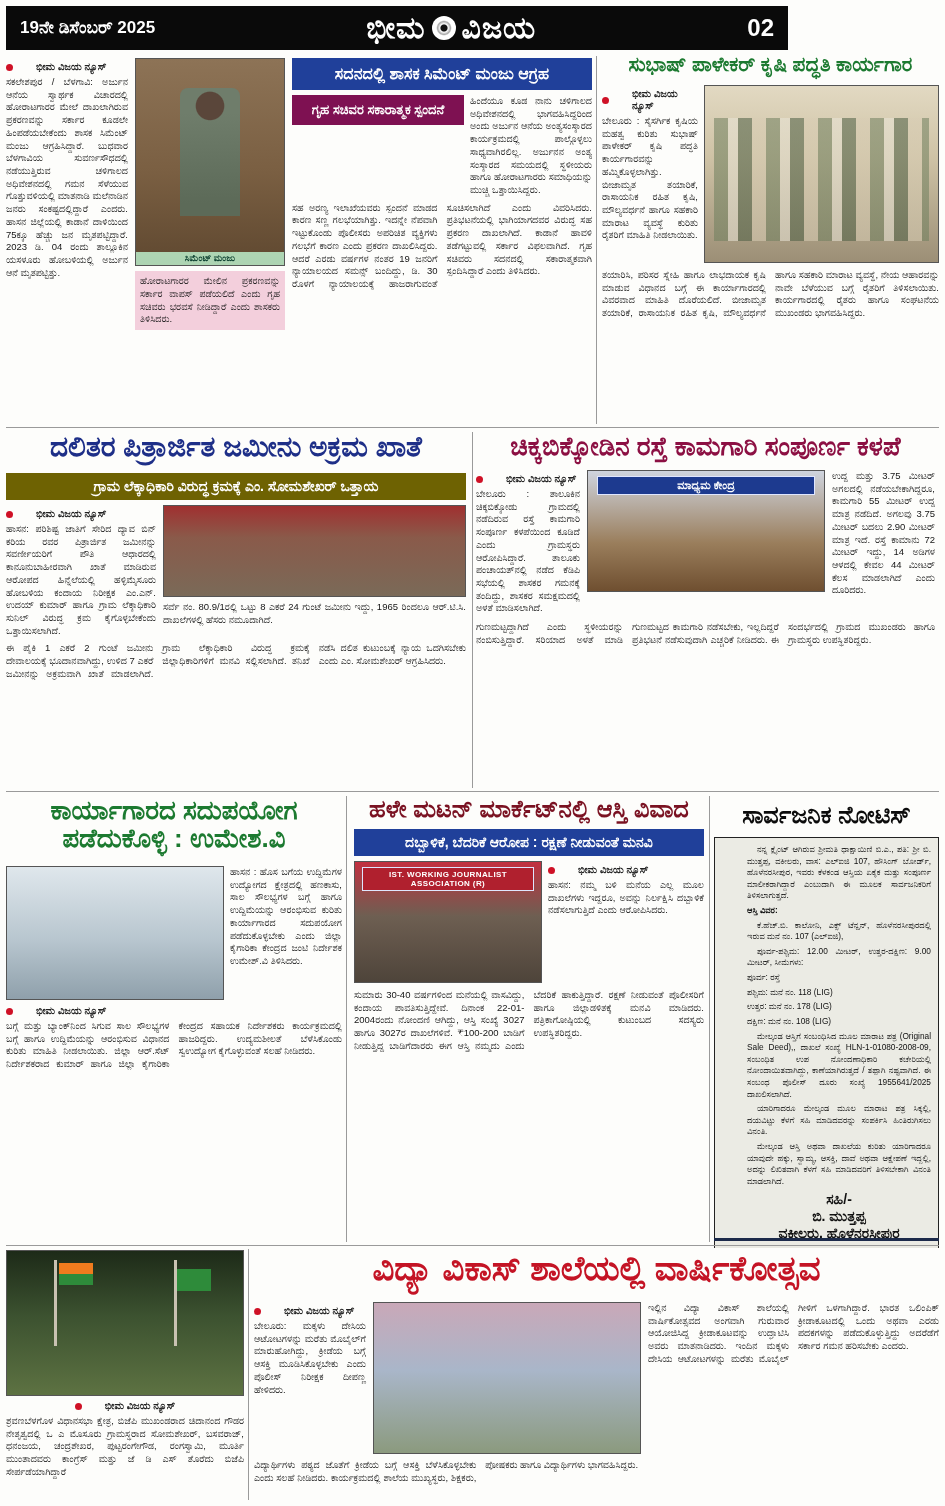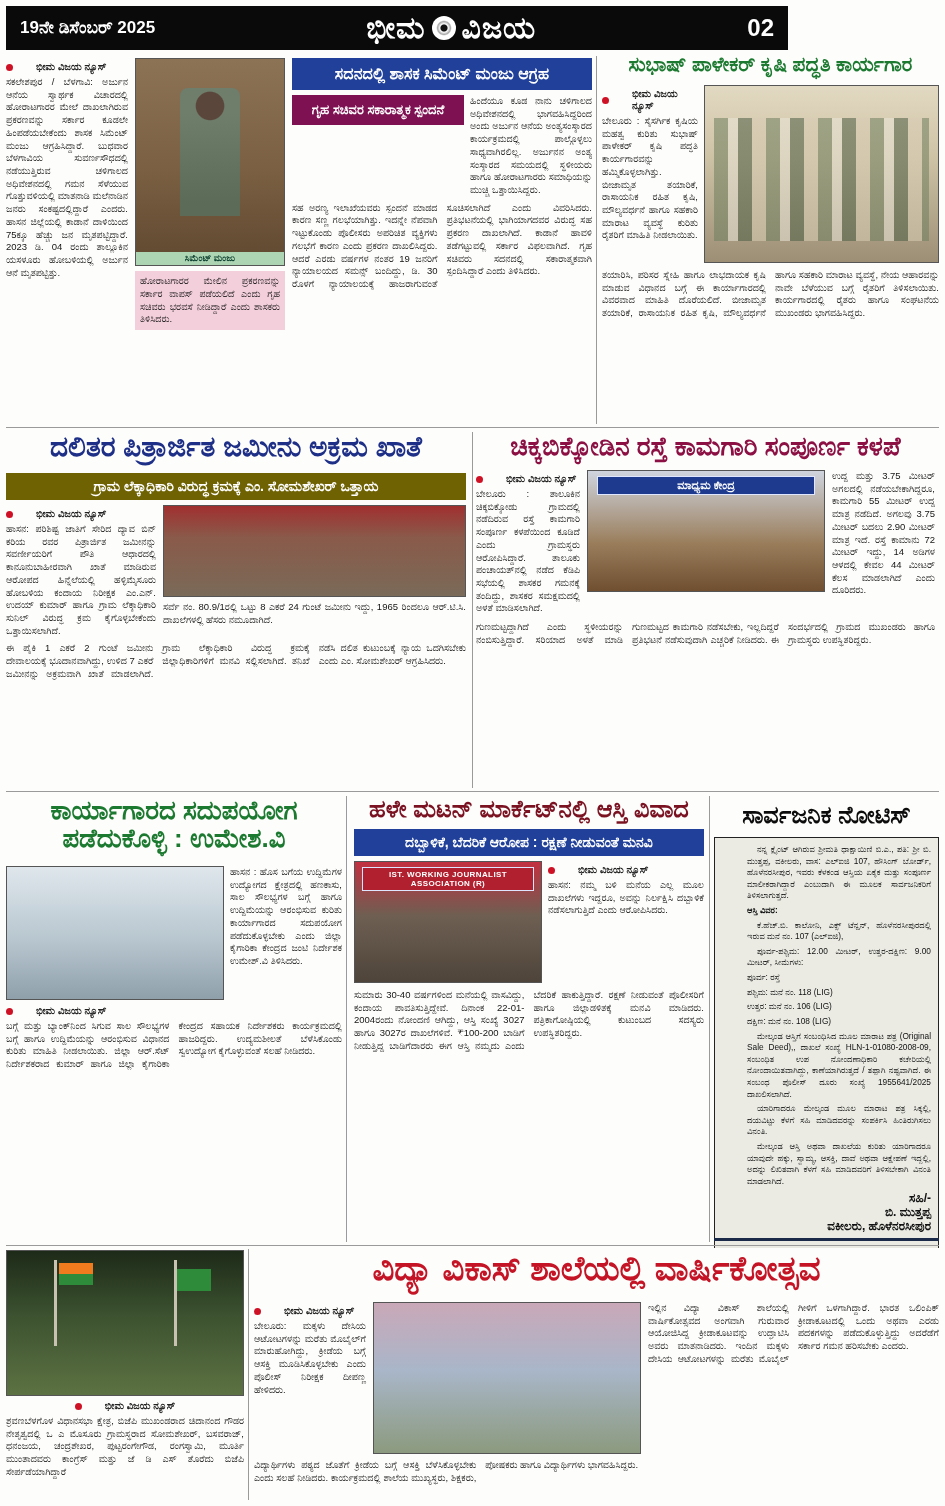--- a/index.html
+++ b/index.html
@@ -44,21 +44,21 @@
   .ph-workshop{background:linear-gradient(180deg,#dfe7ec 0%,#b8c6cf 55%,#8fa0ab 100%);}
   .ph-journ{background:linear-gradient(180deg,#c23040 0%,#6e5f52 45%,#4e443a 100%);}
   .ph-flags{background:linear-gradient(180deg,#1d2a18 0%,#3c5230 45%,#5d7242 100%);}
   .ph-flags:before{content:"";position:absolute;left:20%;top:6%;width:3px;height:60%;background:#c9c2b2;box-shadow:120px 0 #c9c2b2;}
   .ph-flags:after{content:"";position:absolute;left:22%;top:8%;width:34px;height:22px;
     background:linear-gradient(180deg,#ef7b1e 50%,#2e8b3a 50%);box-shadow:118px 6px #2e8b3a;}
   .ph-school{background:linear-gradient(180deg,#c9a8b8 0%,#a9b6c9 45%,#8b9a7e 100%);}
   .notice-box{border:1.5px solid #222;background:#ebebe4;padding:6px 7px;box-sizing:border-box;}
   .nt{font-size:8.3px;line-height:1.4;text-align:justify;color:#111;margin:0 0 3px 0;text-indent:10px;}
   .nt.noind{text-indent:0;}
-  .nsig{font-size:12px;font-weight:bold;text-align:right;margin-top:4px;color:#111;}
+  .nsig{font-size:14px;font-weight:bold;text-align:center;margin-top:4px;color:#111;}
 </style>
 </head>
 <body>
 
 <div class="page">
 
   <header class="masthead">
     <span class="mh-date">19ನೇ ಡಿಸೆಂಬರ್ 2025</span>
     <span class="mh-title">
       <span>ಭೀಮ</span>
@@ -204,21 +204,21 @@
 
   <section class="art" style="left:714px;top:796px;width:225px;height:446px;margin-top:6px;">
     <div class="hl" style="font-size:24px;color:#0c0c0c;height:32px;">ಸಾರ್ವಜನಿಕ ನೋಟಿಸ್</div>
     <div class="notice-box" style="margin-top:3px;height:496px;padding-left:32px;">
       <p class="nt">ನನ್ನ ಕ್ಲೈಂಟ್ ಆಗಿರುವ ಶ್ರೀಮತಿ ಧಾಕ್ಷಾಯಿಣಿ ಬಿ.ಎ., ಪತಿ: ಶ್ರೀ ಬಿ. ಮುತ್ತಪ್ಪ, ವಕೀಲರು, ವಾಸ: ಎಲ್‌ಐಜಿ 107, ಹೌಸಿಂಗ್ ಬೋರ್ಡ್, ಹೊಳೆನರಸೀಪುರ, ಇವರು ಕೆಳಕಂಡ ಆಸ್ತಿಯ ಏಕೈಕ ಮತ್ತು ಸಂಪೂರ್ಣ ಮಾಲೀಕರಾಗಿದ್ದಾರೆ ಎಂಬುದಾಗಿ ಈ ಮೂಲಕ ಸಾರ್ವಜನಿಕರಿಗೆ ತಿಳಿಸಲಾಗುತ್ತದೆ.</p>
       <p class="nt noind" style="font-weight:bold;">ಆಸ್ತಿ ವಿವರ:</p>
       <p class="nt">ಕೆ.ಹೆಚ್.ಬಿ. ಕಾಲೋನಿ, ಎಕ್ಸ್ ಟೆನ್ಷನ್, ಹೊಳೆನರಸೀಪುರದಲ್ಲಿ ಇರುವ ಮನೆ ನಂ. 107 (ಎಲ್‌ಐಜಿ),</p>
       <p class="nt">ಪೂರ್ವ-ಪಶ್ಚಿಮ: 12.00 ಮೀಟರ್, ಉತ್ತರ-ದಕ್ಷಿಣ: 9.00 ಮೀಟರ್, ಸೀಮೆಗಳು:</p>
       <p class="nt noind">ಪೂರ್ವ: ರಸ್ತೆ</p>
       <p class="nt noind">ಪಶ್ಚಿಮ: ಮನೆ ನಂ. 118 (LIG)</p>
-      <p class="nt noind">ಉತ್ತರ: ಮನೆ ನಂ. 106 (LIG)</p>
+      <p class="nt noind">ಉತ್ತರ: ಮನೆ ನಂ. 178 (LIG)</p>
       <p class="nt noind">ದಕ್ಷಿಣ: ಮನೆ ನಂ. 108 (LIG)</p>
       <p class="nt">ಮೇಲ್ಕಂಡ ಆಸ್ತಿಗೆ ಸಂಬಂಧಿಸಿದ ಮೂಲ ಮಾರಾಟ ಪತ್ರ (Original Sale Deed),, ದಾಖಲೆ ಸಂಖ್ಯೆ HLN-1-01080-2008-09, ಸಂಬಂಧಿತ ಉಪ ನೋಂದಣಾಧಿಕಾರಿ ಕಚೇರಿಯಲ್ಲಿ ನೋಂದಾಯಿತವಾಗಿದ್ದು, ಕಾಣೆಯಾಗಿರುತ್ತದೆ / ತಪ್ಪಾಗಿ ನಷ್ಟವಾಗಿದೆ. ಈ ಸಂಬಂಧ ಪೊಲೀಸ್ ದೂರು ಸಂಖ್ಯೆ 1955641/2025 ದಾಖಲಿಸಲಾಗಿದೆ.</p>
       <p class="nt">ಯಾರಿಗಾದರೂ ಮೇಲ್ಕಂಡ ಮೂಲ ಮಾರಾಟ ಪತ್ರ ಸಿಕ್ಕಲ್ಲಿ, ದಯವಿಟ್ಟು ಕೆಳಗೆ ಸಹಿ ಮಾಡಿದವರನ್ನು ಸಂಪರ್ಕಿಸಿ ಹಿಂತಿರುಗಿಸಲು ವಿನಂತಿ.</p>
       <p class="nt">ಮೇಲ್ಕಂಡ ಆಸ್ತಿ ಅಥವಾ ದಾಖಲೆಯ ಕುರಿತು ಯಾರಿಗಾದರೂ ಯಾವುದೇ ಹಕ್ಕು, ಸ್ವಾಮ್ಯ, ಆಸಕ್ತಿ, ದಾವೆ ಅಥವಾ ಆಕ್ಷೇಪಣೆ ಇದ್ದಲ್ಲಿ, ಅದನ್ನು ಲಿಖಿತವಾಗಿ ಕೆಳಗೆ ಸಹಿ ಮಾಡಿದವರಿಗೆ ತಿಳಿಸಬೇಕಾಗಿ ವಿನಂತಿ ಮಾಡಲಾಗಿದೆ.</p>
       <div class="nsig">
         <div>ಸಹಿ/-</div>
         <div>ಬಿ. ಮುತ್ತಪ್ಪ</div>
         <div>ವಕೀಲರು, ಹೊಳೆನರಸೀಪುರ</div>
       </div>
     </div>

